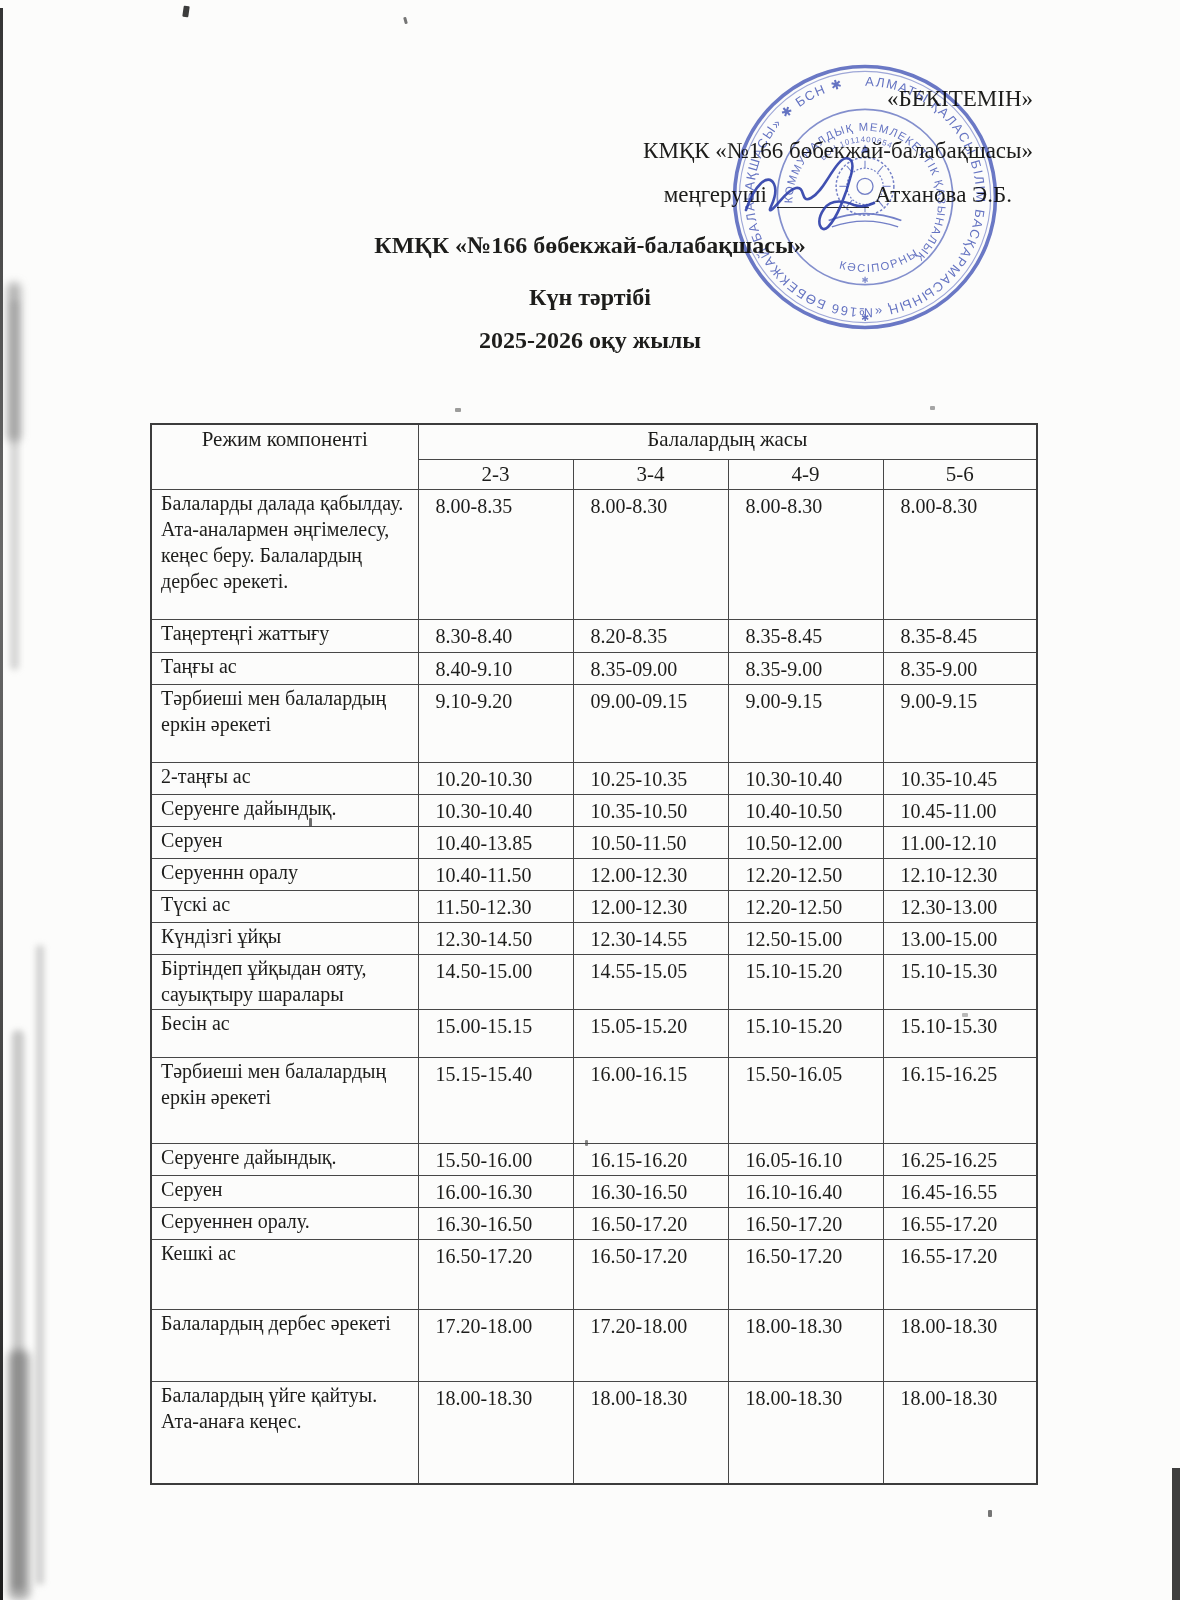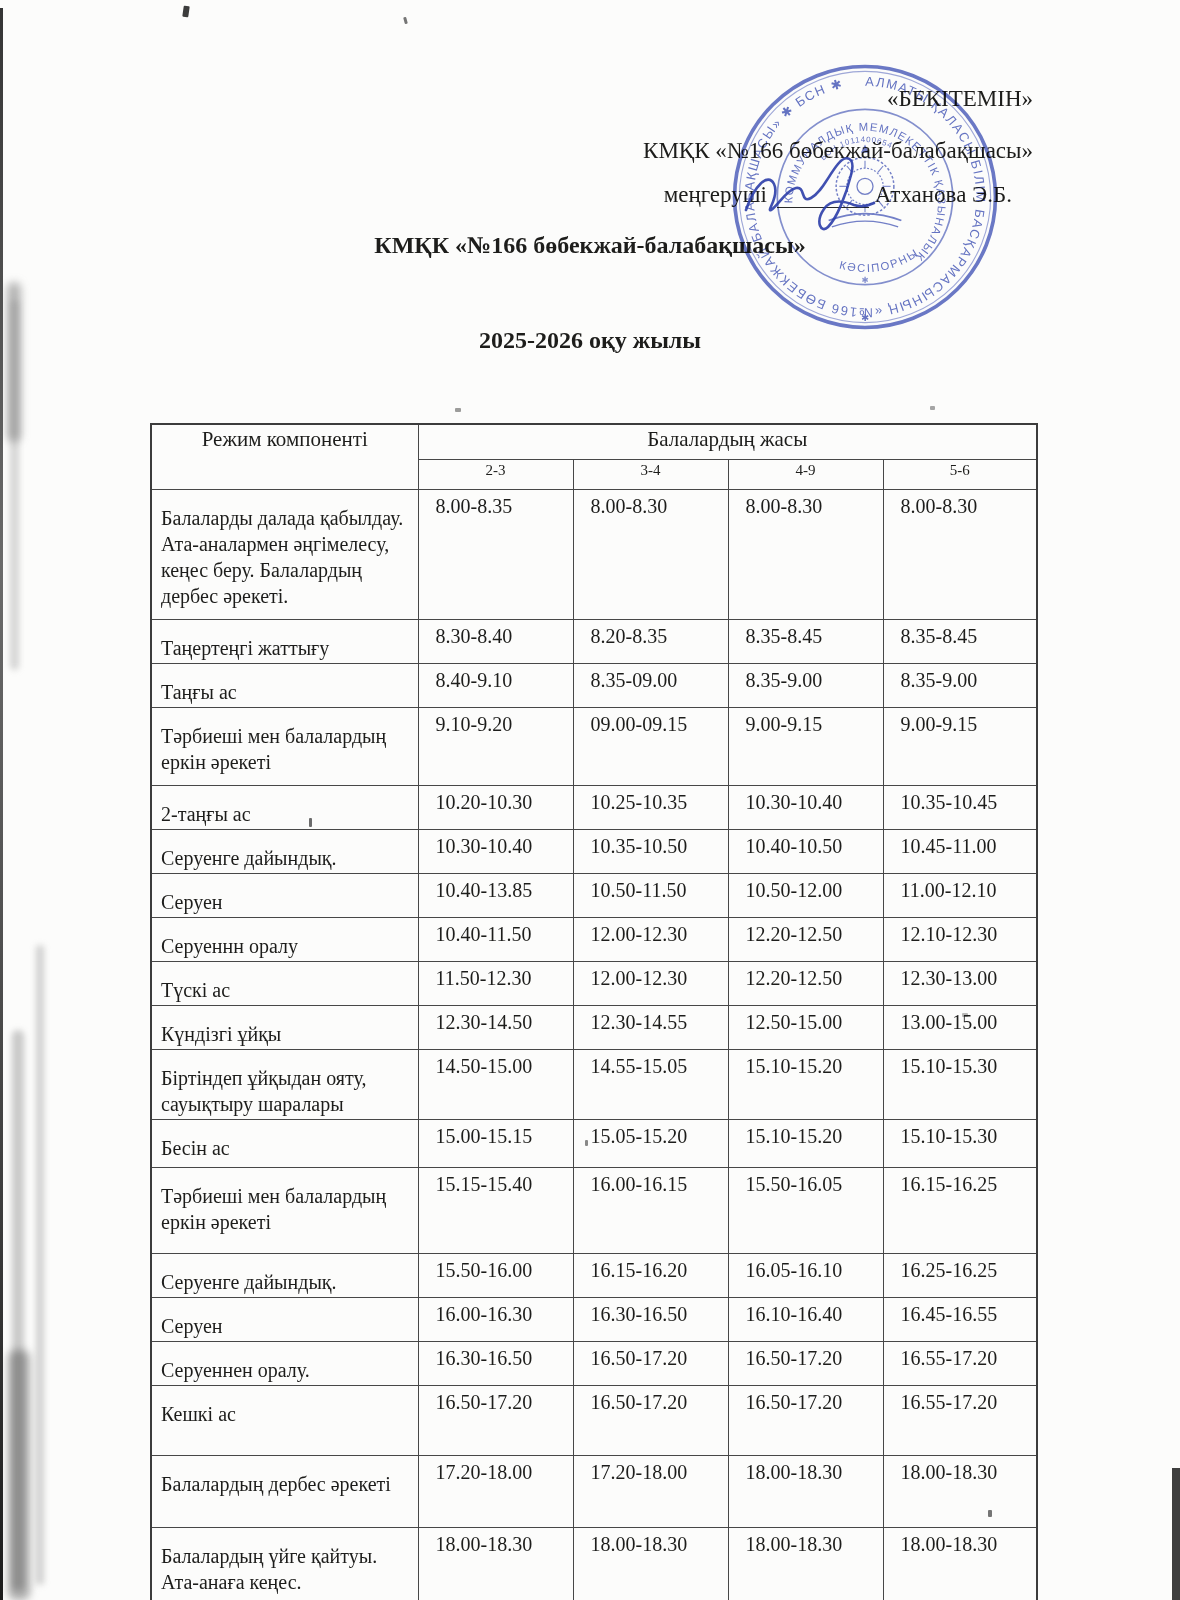--- a/index.html
+++ b/index.html
@@ -33,22 +33,22 @@
     position:absolute;left:150px;top:423px;width:886px;z-index:2;
     border-collapse:collapse;table-layout:fixed;
     font-size:20px;line-height:1.3;
   }
   table.schedule th,table.schedule td{
     border:1.6px solid #474747;font-weight:normal;
     vertical-align:top;overflow:hidden;
   }
   table.schedule{border:2.2px solid #3c3c3c;}
   th.h-main{font-size:21px;text-align:center;vertical-align:middle;}
-  th.h-age{font-size:15px;text-align:center;vertical-align:middle;margin-left:36px;}
-  td.c-label{padding:15px 8px 2px 9px;}
+  th.h-age{font-size:21px;text-align:center;vertical-align:middle;margin-left:36px;}
+  td.c-label{padding:0 8px 2px 9px;}
   td.c-time{padding:3px 4px 2px 17px;}
 
   
   .artifact{position:absolute;pointer-events:none;}
   .edge-left{left:0;top:8px;width:3px;height:1592px;
     background:linear-gradient(180deg,rgba(25,25,25,.88),rgba(45,45,45,.7) 35%,rgba(28,28,28,.85) 75%,rgba(15,15,15,.95));}
   .smudge-a1{left:7px;top:282px;width:14px;height:160px;border-radius:8px;
     background:rgba(95,95,95,.45);filter:blur(4px);}
   .smudge-a2{left:10px;top:300px;width:9px;height:370px;border-radius:6px;
     background:rgba(130,130,130,.32);filter:blur(3px);}
@@ -129,20 +129,21 @@
       <path d="M99,158 q31,-11 62,0" stroke-width="1.2"></path>
       <path d="M127,88 l3,-6 l3,6 z" stroke-width="1" fill="#4355b8"></path>
     </g>
   </svg>
 
   <svg class="signature" viewBox="0 0 150 92">
     <path d="M8,62 C16,38 30,24 36,36 C42,48 28,64 33,62 C40,58 48,42 58,40 C68,38 62,56 73,50 C84,44 90,28 100,16 C108,6 118,9 113,27 C108,47 99,70 90,79 C83,86 77,74 86,61 C93,51 106,53 116,57 C122,59 130,58 136,55" fill="none" stroke="#2b3da8" stroke-width="2.6" stroke-linecap="round" opacity=".9"></path>
   </svg>
 
   <div class="title-line title-1">КМҚК «№166  бөбекжай-балабақшасы»</div>
+  <div class="title-line title-2">Күн тәртібі</div>
   <div class="title-line title-3">2025-2026 оқу жылы</div>
 
   <table class="schedule">
     <colgroup>
       <col style="width:267px">
         <col style="width:155px">
         <col style="width:155px">
         <col style="width:155px">
         <col style="width:154px">
     </colgroup>

